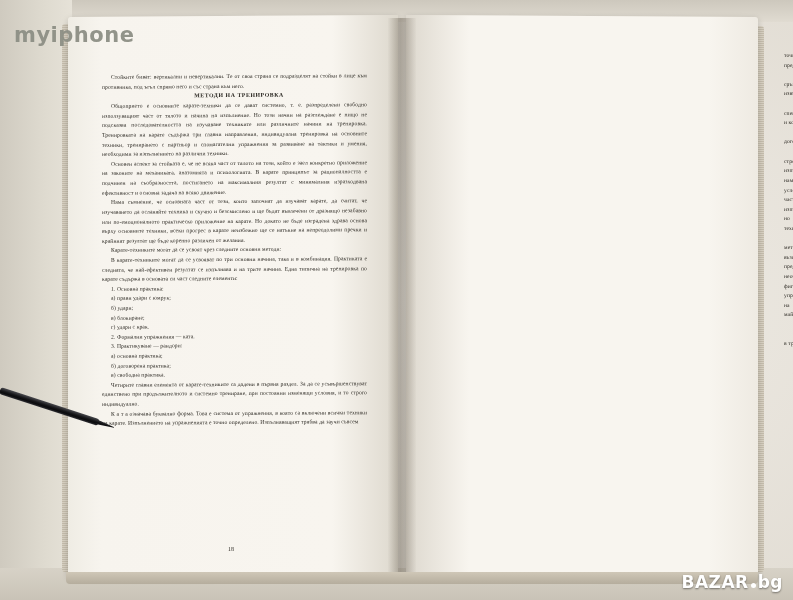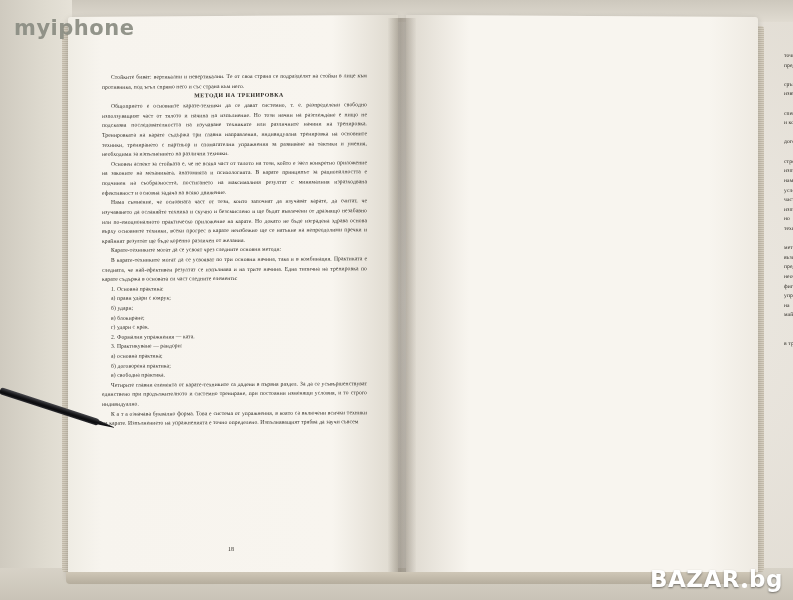--- a/index.html
+++ b/index.html
@@ -171,34 +171,34 @@
     left: 101px; top: 2px;
     width: 19px; height: 5px;
     background: linear-gradient(180deg, #3a3a3e 0%, #0c0c0e 60%, #23232a 100%);
     clip-path: polygon(0 0, 100% 45%, 100% 55%, 0 100%);
   }
 
   
   #wm-top {
     position: absolute;
     left: 14px;
-    top: 16px;
+    top: 23px;
     font-family: "DejaVu Sans", sans-serif;
     font-size: 21px;
     font-weight: bold;
     color: #8d8f85;
     letter-spacing: .5px;
     opacity: .95;
   }
   #wm-bottom {
     position: absolute;
     right: 10px;
     bottom: 8px;
     font-family: "DejaVu Sans", sans-serif;
-    font-size: 23px;
+    font-size: 17px;
     font-weight: bold;
     color: #ffffff;
     letter-spacing: .5px;
     text-shadow: 0 1px 2px rgba(0,0,0,.45);
     display: flex;
     align-items: flex-end;
     gap: 2px;
   }
   #wm-bottom .dot {
     display: inline-block;

